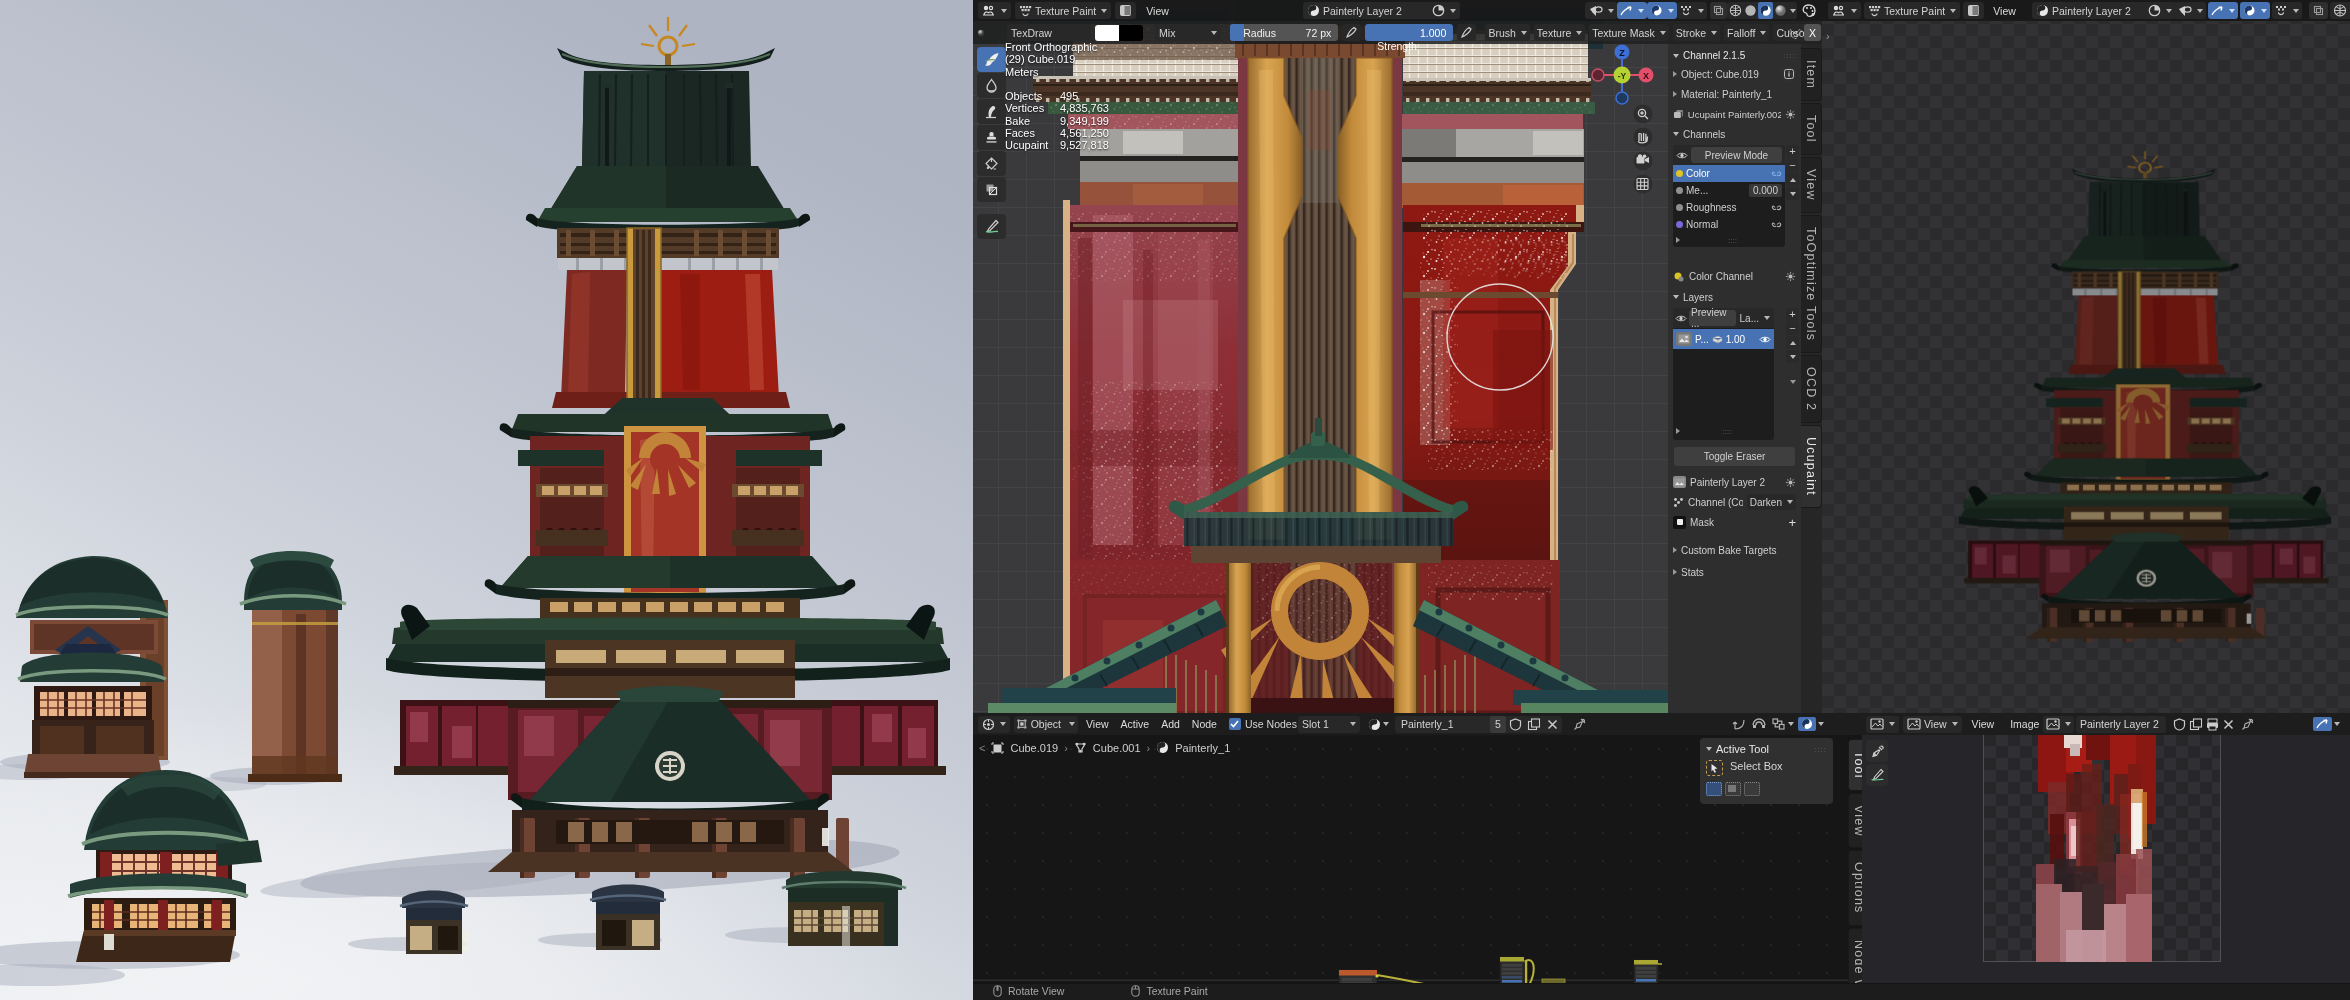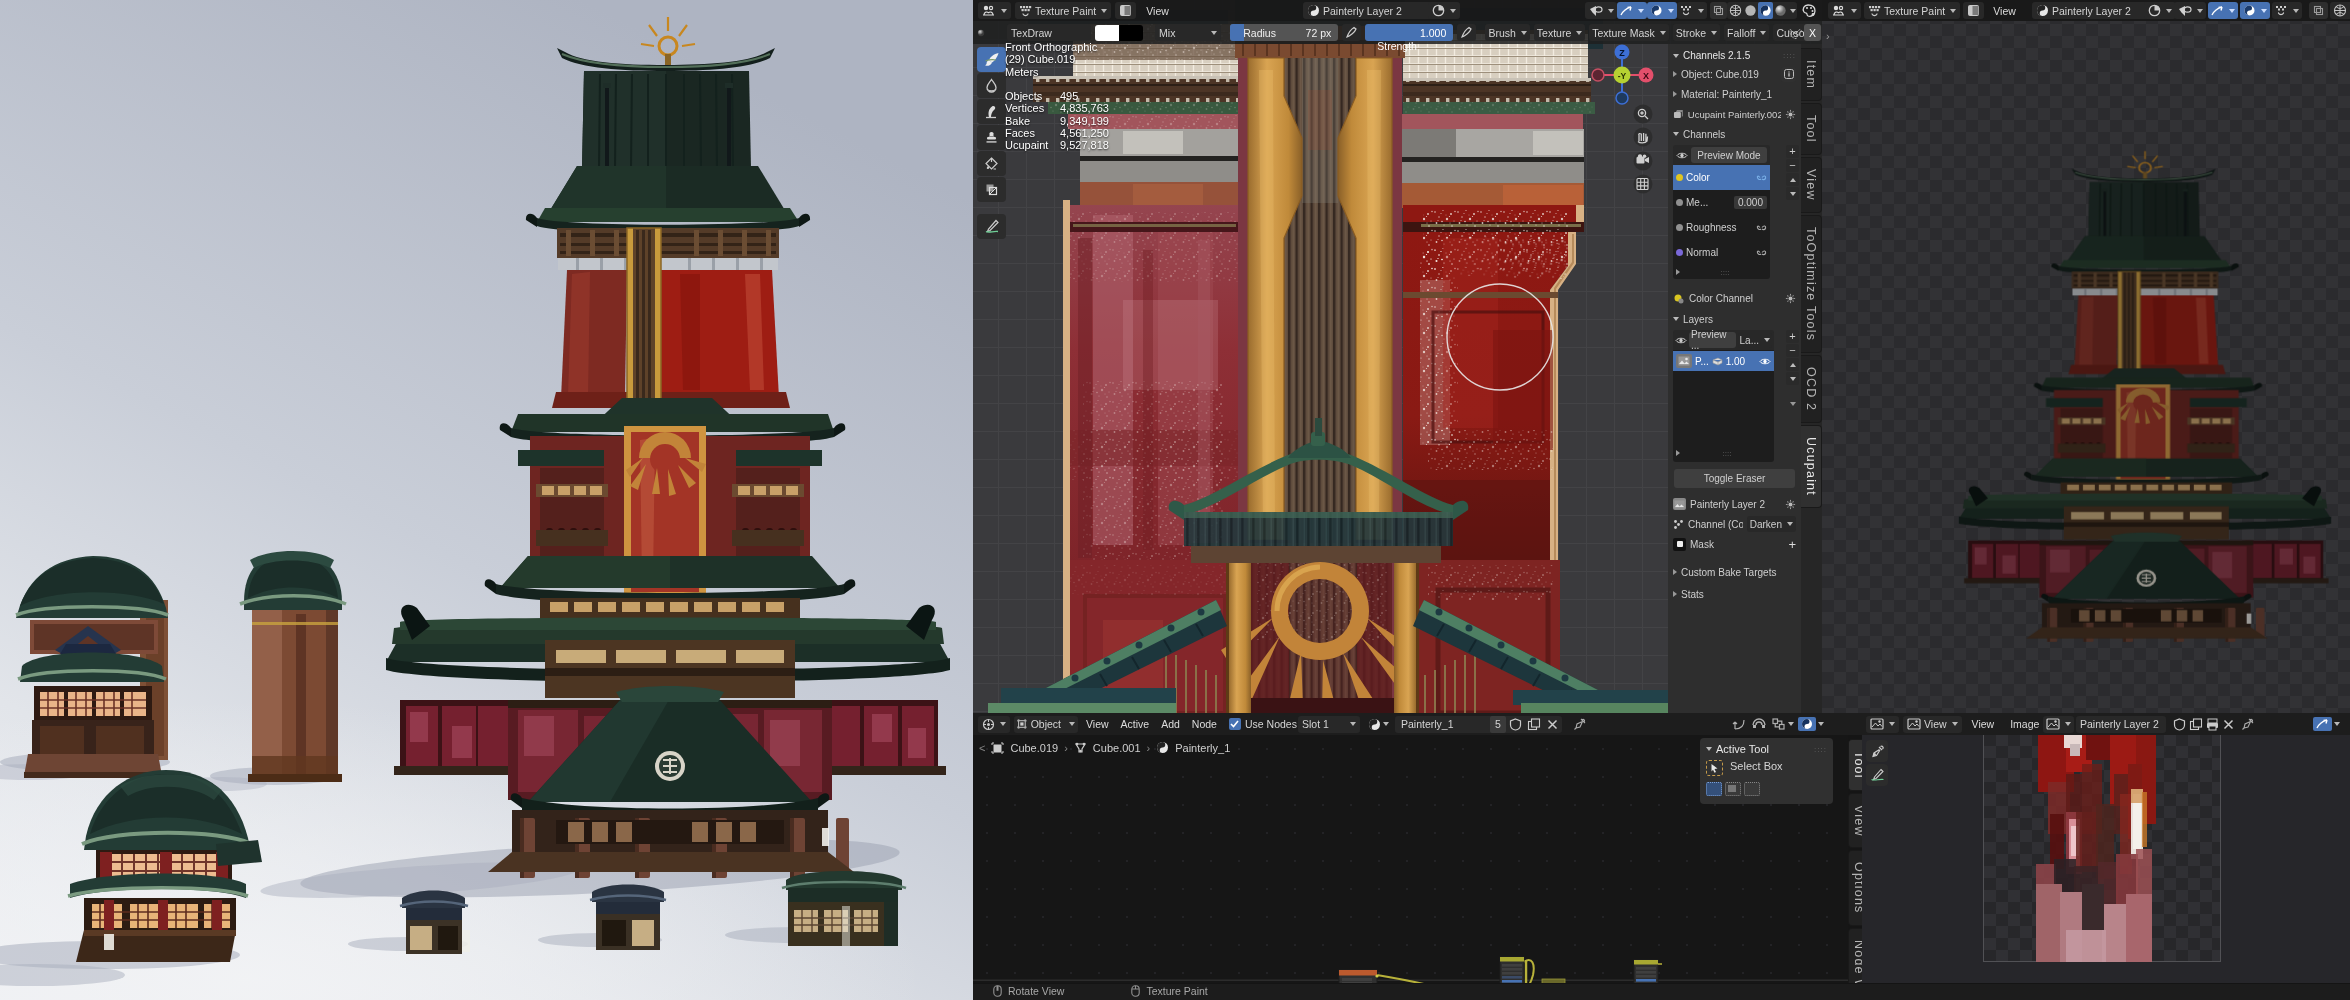--- a/index.html
+++ b/index.html
@@ -23,21 +23,21 @@
 .vtab.act{background:#303030;color:#e8e8e8}
 .tbtn{width:29px;height:25px;background:#2c2c2c;border-radius:4px;display:flex;align-items:center;justify-content:center}
 .tbtn.act{background:#4772b3}
 
 #npanel{position:absolute;left:695px;top:44px;width:133px;height:669px;background:#2e2e2e;font-size:10px;color:#cfcfcf}
 #nptabs{position:absolute;left:828px;top:44px;width:21px;height:669px;background:#262626}
 .nprow{display:flex;align-items:center;gap:4px;padding:0 5px;height:18px;white-space:nowrap;overflow:hidden}
 .tri-r{display:inline-block;width:0;height:0;border-top:3.5px solid transparent;border-bottom:3.5px solid transparent;border-left:4.5px solid #999;flex:none}
 .tri-d{display:inline-block;width:0;height:0;border-left:3.5px solid transparent;border-right:3.5px solid transparent;border-top:4.5px solid #bbb;flex:none}
 .nbtn{background:#3f3f3f;border-radius:3px;height:16px;display:inline-flex;align-items:center;justify-content:center;padding:0 5px}
-.lrow{display:flex;align-items:center;gap:3px;height:25px;padding:0 3px;white-space:nowrap;overflow:hidden}
+.lrow{display:flex;align-items:center;gap:3px;height:17px;padding:0 3px;white-space:nowrap;overflow:hidden}
 .lrow.sel{background:#4772b3;color:#fff}
 .dot{width:7px;height:7px;border-radius:50%;flex:none}
 .linkico{margin-left:auto;flex:none}
 .sq{height:13px;background:#2a2a2a;border-radius:2px;display:inline-flex;align-items:center;justify-content:center;line-height:11px}
 svg{display:block}
 </style></head>
 <body>
 <div id="root">
 
 <div id="left" class="abs">
@@ -943,21 +943,21 @@
           </g>
       <g stroke="#d0d0d0" stroke-width="1.1" fill="none">
             <rect x="52" y="140.5" width="11" height="11" rx="1"></rect>
             <path d="M52 144.2 L63 144.2 M52 147.9 L63 147.9 M55.7 140.5 L55.7 151.5 M59.4 140.5 L59.4 151.5"></path>
           </g>
     </svg>
   </div>
   <div id="npanel">
     <div class="nprow" style="margin-top:3px;height:17px">
           <span class="tri-d"></span>
-          <span style="color:#e8e8e8">Channels 2.1.5</span>
+          <span style="color:#e8e8e8">Channel 2.1.5</span>
           <span style="margin-left:auto;color:#666;letter-spacing:1px;font-size:8px">::::</span>
         </div>
     <div class="nprow" style="height:20px"><span class="tri-r"></span>Object: Cube.019<span style="margin-left:auto;background:#303030;border-radius:3px;width:15px;height:15px;display:inline-flex;align-items:center;justify-content:center">
             <svg width="10" height="10" viewBox="0 0 10 10">
               <rect x="0.5" y="0.5" width="9" height="9" rx="2" fill="none" stroke="#bbb"></rect>
               <path d="M5 4.3 L5 7.5 M5 2.4 L5 3.4" stroke="#bbb" stroke-width="1.4"></path>
             </svg>
           </span></div>
     <div class="nprow" style="height:20px"><span class="tri-r"></span>Material: Painterly_1</div>
     <div class="nprow" style="height:20px">
@@ -969,21 +969,21 @@
           <span style="margin-left:auto">
             <svg width="11" height="11" viewBox="0 0 11 11">
               <g fill="#bbb">
                 <circle cx="5.5" cy="5.5" r="2"></circle>
                 <path d="M5.5 0.5 L6.3 2.5 L4.7 2.5 Z M5.5 10.5 L6.3 8.5 L4.7 8.5 Z M0.5 5.5 L2.5 4.7 L2.5 6.3 Z M10.5 5.5 L8.5 4.7 L8.5 6.3 Z M2 2 L3.8 3 L2.9 3.9 Z M9 2 L8 3.8 L7.1 2.9 Z M2 9 L3 7.2 L3.9 8.1 Z M9 9 L7.2 8 L8.1 7.1 Z"></path>
               </g>
             </svg>
           </span>
         </div>
     <div class="nprow" style="height:20px"><span class="tri-d"></span>Channels</div>
-    <div style="display:flex;margin:1px 2px 8px 5px;gap:16px">
+    <div style="display:flex;margin:1px 2px 18px 5px;gap:1px">
       <div style="flex:1;min-width:0">
         <div style="background:#282828;border-radius:3px 3px 0 0;padding:2px 3px;display:flex;align-items:center;gap:3px">
           <svg width="12" height="9" viewBox="0 0 12 9">
                 <path d="M1 4.5 C3 1.5 9 1.5 11 4.5 C9 7.5 3 7.5 1 4.5 Z" fill="none" stroke="#ccc"></path>
                 <circle cx="6" cy="4.5" r="1.7" fill="#ccc"></circle>
               </svg>
           <span class="nbtn" style="flex:1">Preview Mode</span>
         </div>
         <div style="background:#1d1d1d;border-radius:0 0 3px 3px">
           <div class="lrow sel"><span class="dot" style="background:#e0c520"></span>Color<span class="linkico">

